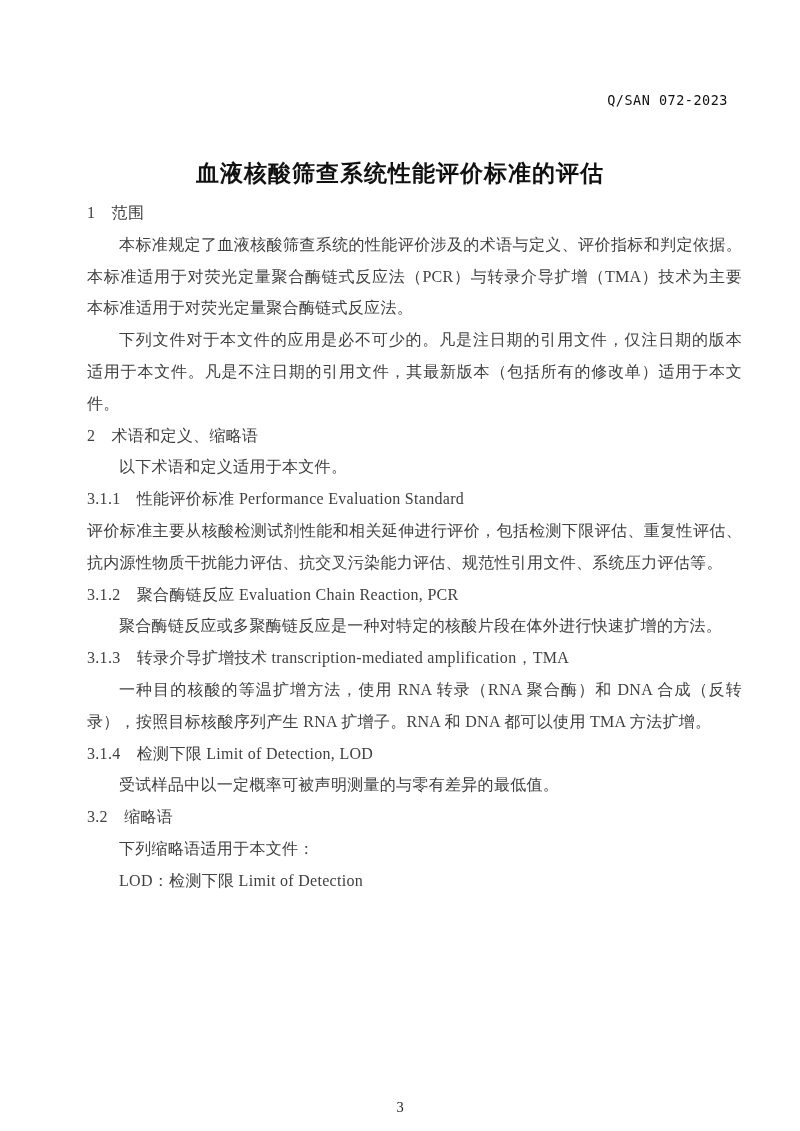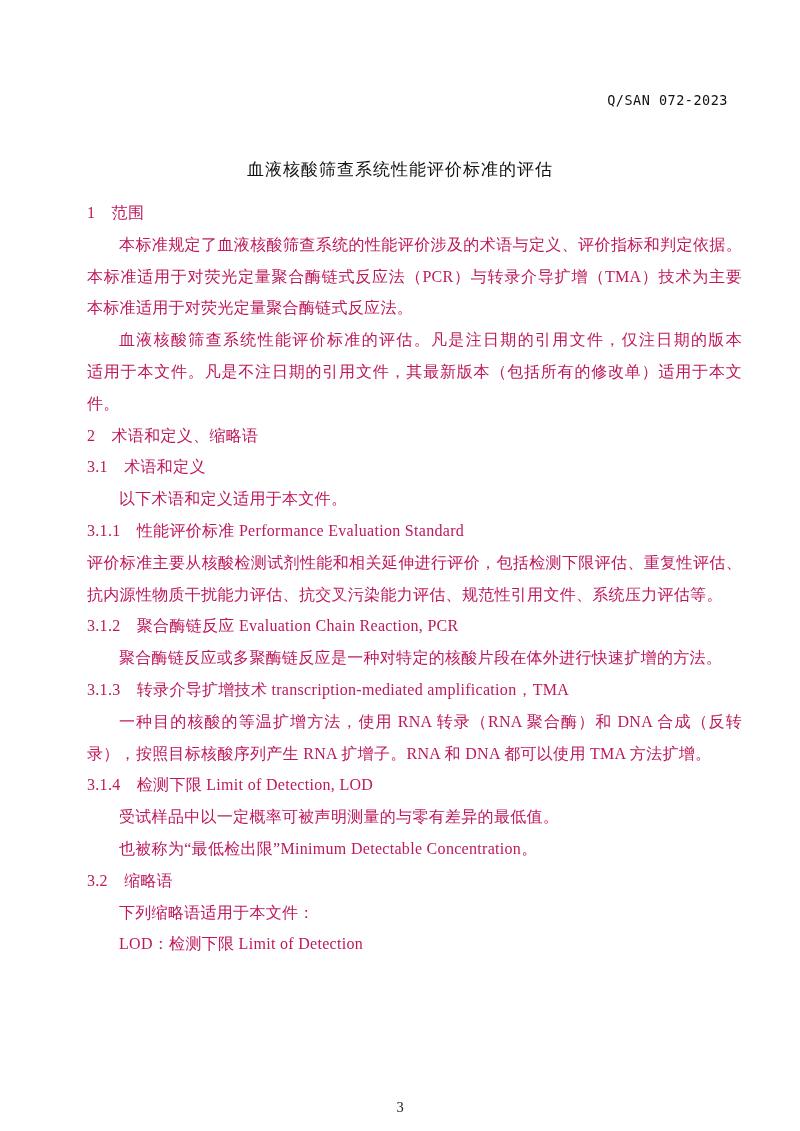--- a/index.html
+++ b/index.html
@@ -24,35 +24,35 @@
     letter-spacing: 0.5px;
     color: #111;
   }
 
   .doc-title {
     position: absolute;
     top: 158px;
     left: 0;
     width: 100%;
     text-align: center;
-    font-size: 17px;
-    font-weight: normal;
+    font-size: 23px;
+    font-weight: bold;
     letter-spacing: 1px;
     color: #111;
   }
 
   .doc-body {
     position: absolute;
     top: 197px;
     left: 87px;
     width: 655px;
     font-size: 16px;
     letter-spacing: 0.3px;
     line-height: 31.8px;
-    color: #be185d;
+    color: #404040;
   }
 
   .line { min-height: 31.8px; white-space: pre-wrap; }
   .line.indent { text-indent: 2em; }
   .line.justify { text-align: justify; text-align-last: justify; }
 
   .page-number {
     position: absolute;
     top: 1099px;
     left: 0;
@@ -69,37 +69,35 @@
 
   <div class="doc-code">Q/SAN 072-2023</div>
 
   <h1 class="doc-title">血液核酸筛查系统性能评价标准的评估</h1>
 
   <div class="doc-body">
       <div class="line">1　范围</div>
       <div class="line indent justify">本标准规定了血液核酸筛查系统的性能评价涉及的术语与定义、评价指标和判定依据。</div>
       <div class="line justify">本标准适用于对荧光定量聚合酶链式反应法（PCR）与转录介导扩增（TMA）技术为主要</div>
       <div class="line">本标准适用于对荧光定量聚合酶链式反应法。</div>
-      <div class="line indent justify">血液核酸筛查系统性能评价标准的评估。凡是注日期的引用文件，仅注日期的版本</div>
+      <div class="line indent justify">下列文件对于本文件的应用是必不可少的。凡是注日期的引用文件，仅注日期的版本</div>
       <div class="line justify">适用于本文件。凡是不注日期的引用文件，其最新版本（包括所有的修改单）适用于本文</div>
       <div class="line">件。</div>
       <div class="line">2　术语和定义、缩略语</div>
-      <div class="line">3.1　术语和定义</div>
       <div class="line indent">以下术语和定义适用于本文件。</div>
       <div class="line">3.1.1　性能评价标准 Performance Evaluation Standard</div>
       <div class="line justify">评价标准主要从核酸检测试剂性能和相关延伸进行评价，包括检测下限评估、重复性评估、</div>
       <div class="line">抗内源性物质干扰能力评估、抗交叉污染能力评估、规范性引用文件、系统压力评估等。</div>
       <div class="line">3.1.2　聚合酶链反应 Evaluation Chain Reaction, PCR</div>
       <div class="line indent">聚合酶链反应或多聚酶链反应是一种对特定的核酸片段在体外进行快速扩增的方法。</div>
       <div class="line">3.1.3　转录介导扩增技术 transcription-mediated amplification，TMA</div>
       <div class="line indent justify">一种目的核酸的等温扩增方法，使用 RNA 转录（RNA 聚合酶）和 DNA 合成（反转</div>
       <div class="line">录），按照目标核酸序列产生 RNA 扩增子。RNA 和 DNA 都可以使用 TMA 方法扩增。</div>
       <div class="line">3.1.4　检测下限 Limit of Detection, LOD</div>
       <div class="line indent">受试样品中以一定概率可被声明测量的与零有差异的最低值。</div>
-      <div class="line indent">也被称为“最低检出限”Minimum Detectable Concentration。</div>
       <div class="line">3.2　缩略语</div>
       <div class="line indent">下列缩略语适用于本文件：</div>
       <div class="line indent">LOD：检测下限 Limit of Detection</div>
     </div>
 
   <div class="page-number">3</div>
 
 </div>
 
 </body></html>

